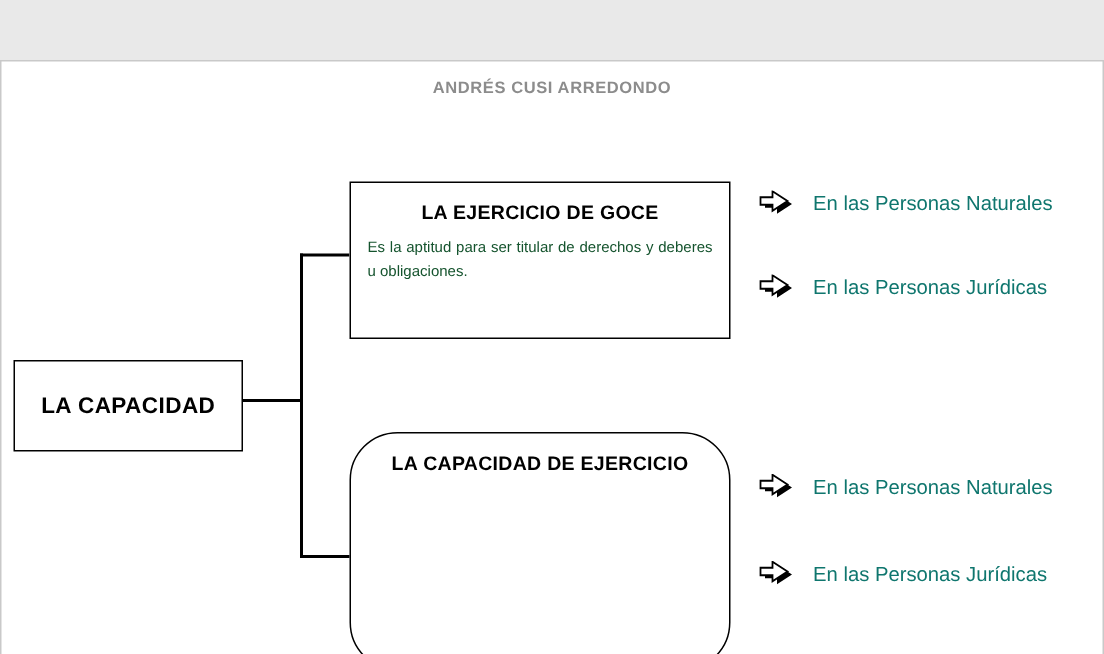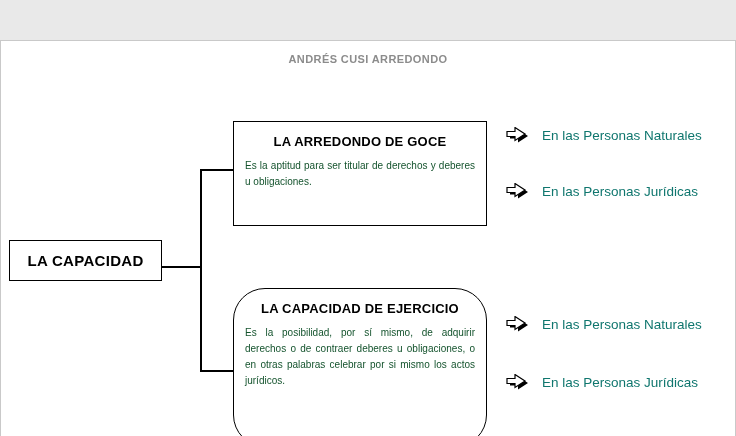--- a/index.html
+++ b/index.html
@@ -32,21 +32,21 @@
   .node {
     position: absolute;
     border: 1.5px solid #000000;
     background: #ffffff;
     box-sizing: border-box;
   }
   .node-root {
     left: 8px;
     top: 199px;
     width: 153px;
-    height: 41px;
+    height: 61px;
     display: flex;
     align-items: center;
     justify-content: center;
     font-weight: bold;
     font-size: 15px;
     letter-spacing: 0.3px;
     color: #000000;
   }
   .node-branch-1 {
     left: 232px;
@@ -118,27 +118,26 @@
   <div class="line line-h line-root"></div>
   <div class="line line-v line-trunk"></div>
   <div class="line line-h line-stub-top"></div>
   <div class="line line-h line-stub-bot"></div>
 
   <div class="node node-root">
     <span>LA CAPACIDAD</span>
   </div>
 
   <div class="node node-branch-1">
-    <div class="node-title">LA ARREDONDO DE GOCE</div>
+    <div class="node-title">LA EJERCICIO DE GOCE</div>
     <div class="node-body">Es la aptitud para ser titular de derechos y deberes u obligaciones.</div>
   </div>
 
   <div class="node node-branch-2">
     <div class="node-title">LA CAPACIDAD DE EJERCICIO</div>
-    <div class="node-body">Es la posibilidad, por sí mismo, de adquirir derechos o de contraer deberes u obligaciones, o en otras palabras celebrar por si mismo los actos jurídicos.</div>
   </div>
 
   <div class="leaf-row leaf-row-1">
     <svg class="arrow-icon" viewBox="0 0 24 17" aria-hidden="true">
       <polygon points="4,6.5 12,6.5 12,2.5 22,9 12,15.5 12,11.5 4,11.5" fill="#000000"></polygon>
       <polygon points="1,4.5 9,4.5 9,0.5 19,7 9,13.5 9,9.5 1,9.5" fill="#ffffff" stroke="#000000" stroke-width="1.2"></polygon>
     </svg>
     <span class="leaf-label">En las Personas Naturales</span>
   </div>
 

